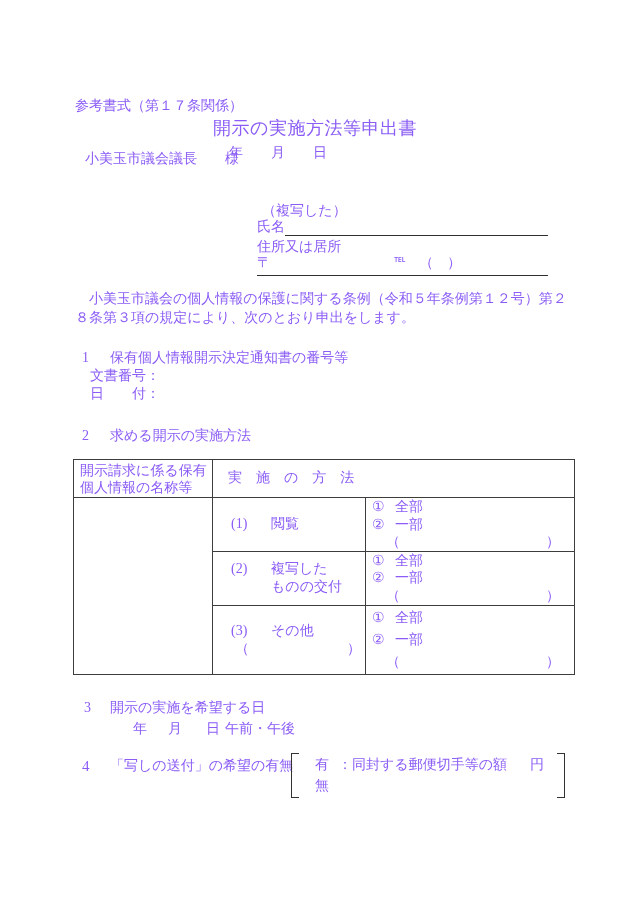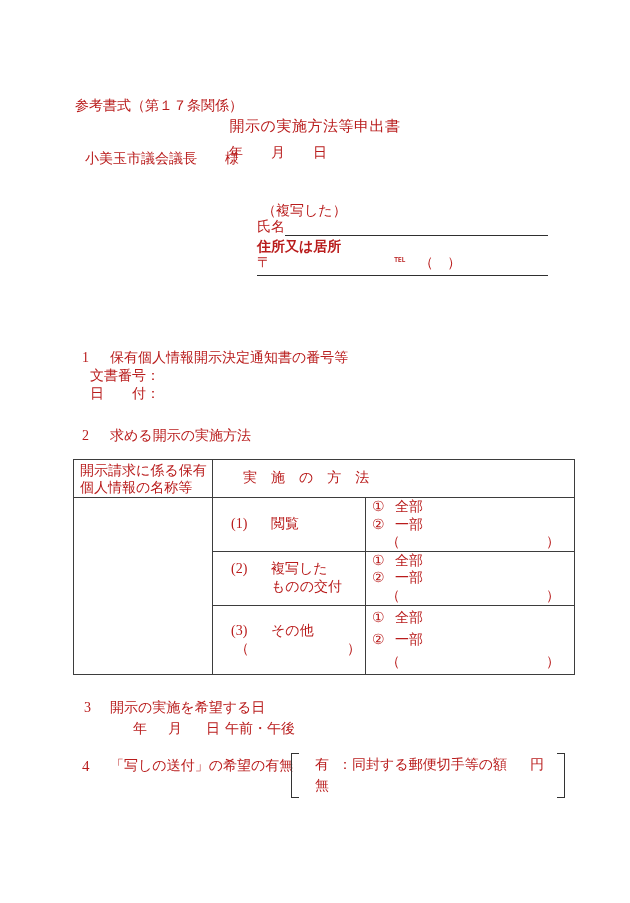--- a/index.html
+++ b/index.html
@@ -2,38 +2,38 @@
 <html><head>
 <meta charset="utf-8">
 <style>
   * { margin:0; padding:0; box-sizing:border-box; }
   html,body { background:#ffffff; }
   .page {
     position:relative;
     width:630px; height:903px;
     background:#ffffff;
     font-family:"Liberation Serif","DejaVu Serif",serif;
-    color:#b91c1c;
+    color:#8b5cf6;
     font-size:14px;
     line-height:1.3;
     overflow:hidden;
   }
   .abs { position:absolute; }
-  .title { font-size:15px; letter-spacing:0.5px; }
+  .title { font-size:18px; letter-spacing:0.5px; }
   .flex { display:flex; }
   .sec-head { display:flex; }
   .sec-num { display:inline-block; width:28px; flex:0 0 28px; }
   .fill-line { flex:1; border-bottom:1px solid #2f2f2f; }
   .name-row { display:flex; align-items:flex-end; }
   .postal-row { display:flex; border-bottom:1px solid #2f2f2f; padding-bottom:3px; }
 
   table.method-table { border-collapse:collapse; table-layout:fixed; }
   table.method-table td { border:1px solid #3d3d3d; vertical-align:middle; }
   td.c1h { padding-left:6px; line-height:17px; vertical-align:middle; }
-  td.c2h { padding-left:30px; }
+  td.c2h { padding-left:15px; }
   td.method { padding-left:18px; }
   td.opts { padding-left:6px; }
   .m-line { line-height:18px; }
   .m-num { display:inline-block; width:40px; }
   .m-indent { margin-left:40px; line-height:18px; }
   .m-paren { display:flex; justify-content:space-between; margin-left:4px; width:126px; line-height:18px; }
   .o-line { line-height:17.5px; }
   .o-num { display:inline-block; width:23px; }
   .o-paren { display:flex; justify-content:space-between; margin-left:14px; margin-right:14px; line-height:17.5px; }
   .r3 .o-line, .r3 .o-paren { line-height:22px; }
@@ -57,27 +57,31 @@
     <span style="margin-left:28px">様</span>
   </div>
 
   <div class="abs" style="left:262px; top:202px;">（複写した）</div>
 
   <div class="abs name-row" style="left:257px; top:219px; width:291px; height:17px;">
     <span>氏名</span>
     <span class="fill-line"></span>
   </div>
 
-  <div class="abs" style="left:257px; top:238px;font-weight:bold;">住所又は居所</div>
+  <div class="abs" style="left:257px; top:238px;">住所又は居所</div>
 
   <div class="abs postal-row" style="left:257px; top:254px; width:291px;">
     <span>〒</span>
     <span style="margin-left:123px">℡　（　）</span>
   </div>
 
+  <div class="abs" style="left:75px; top:289px; width:500px;">
+    <div style="line-height:19px">　小美玉市議会の個人情報の保護に関する条例（令和５年条例第１２号）第２</div>
+    <div style="line-height:19px">８条第３項の規定により、次のとおり申出をします。</div>
+  </div>
 
   <div class="abs sec-head" style="left:82px; top:349px;">
     <span class="sec-num">1</span>
     <span>保有個人情報開示決定通知書の番号等</span>
   </div>
   <div class="abs" style="left:90px; top:367px;">文書番号：</div>
   <div class="abs" style="left:90px; top:385px;">日　　付：</div>
 
   <div class="abs sec-head" style="left:82px; top:427px;">
     <span class="sec-num">2</span>

